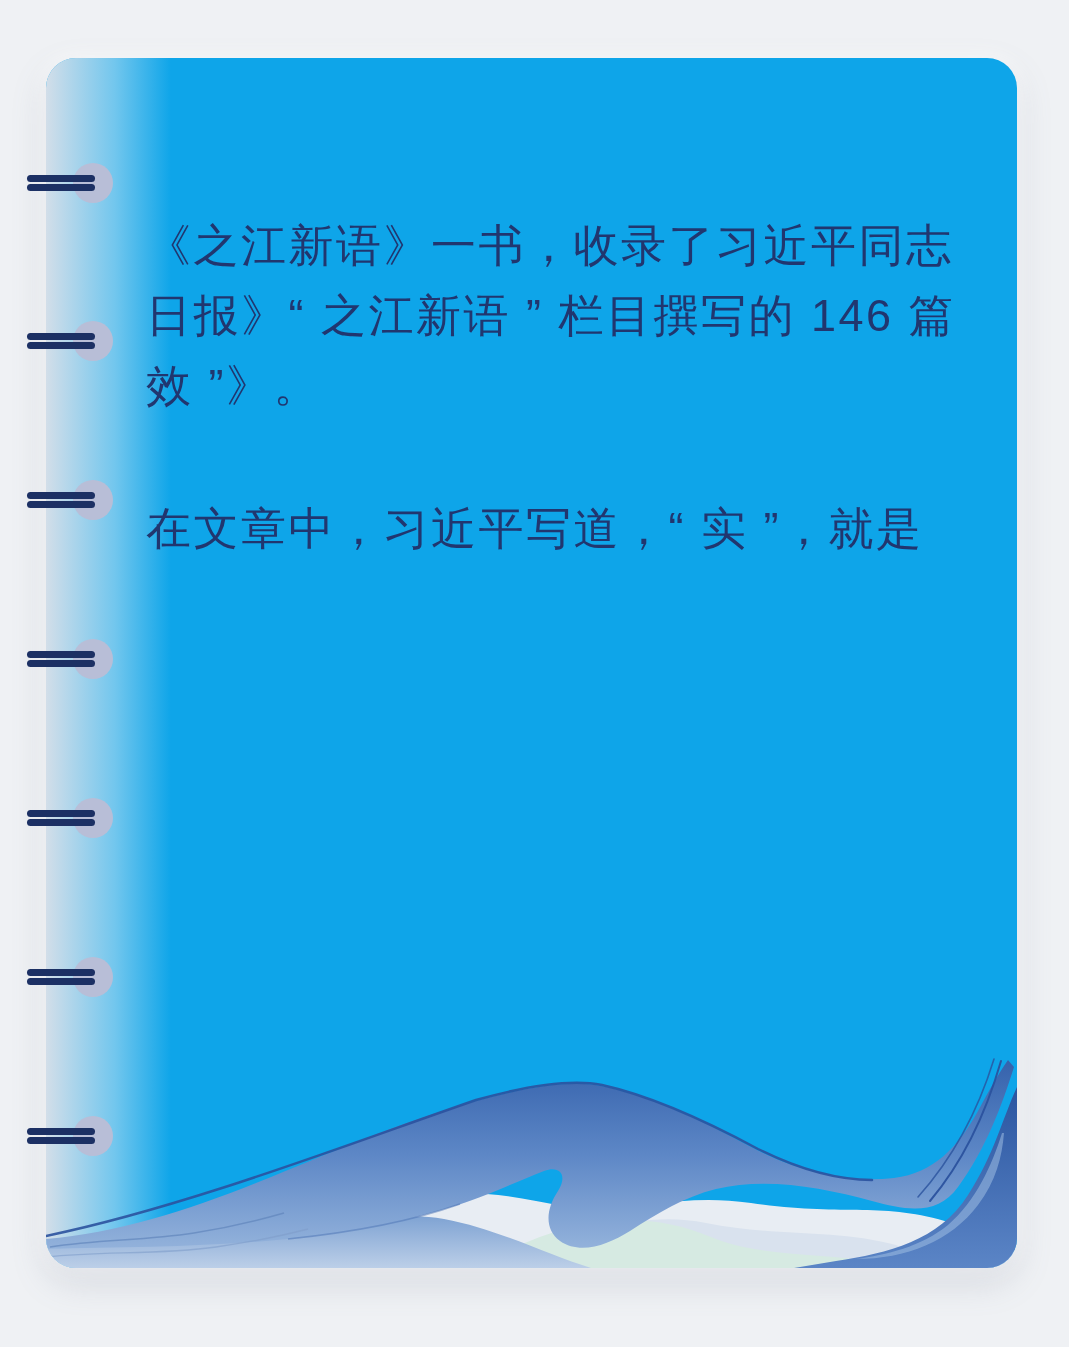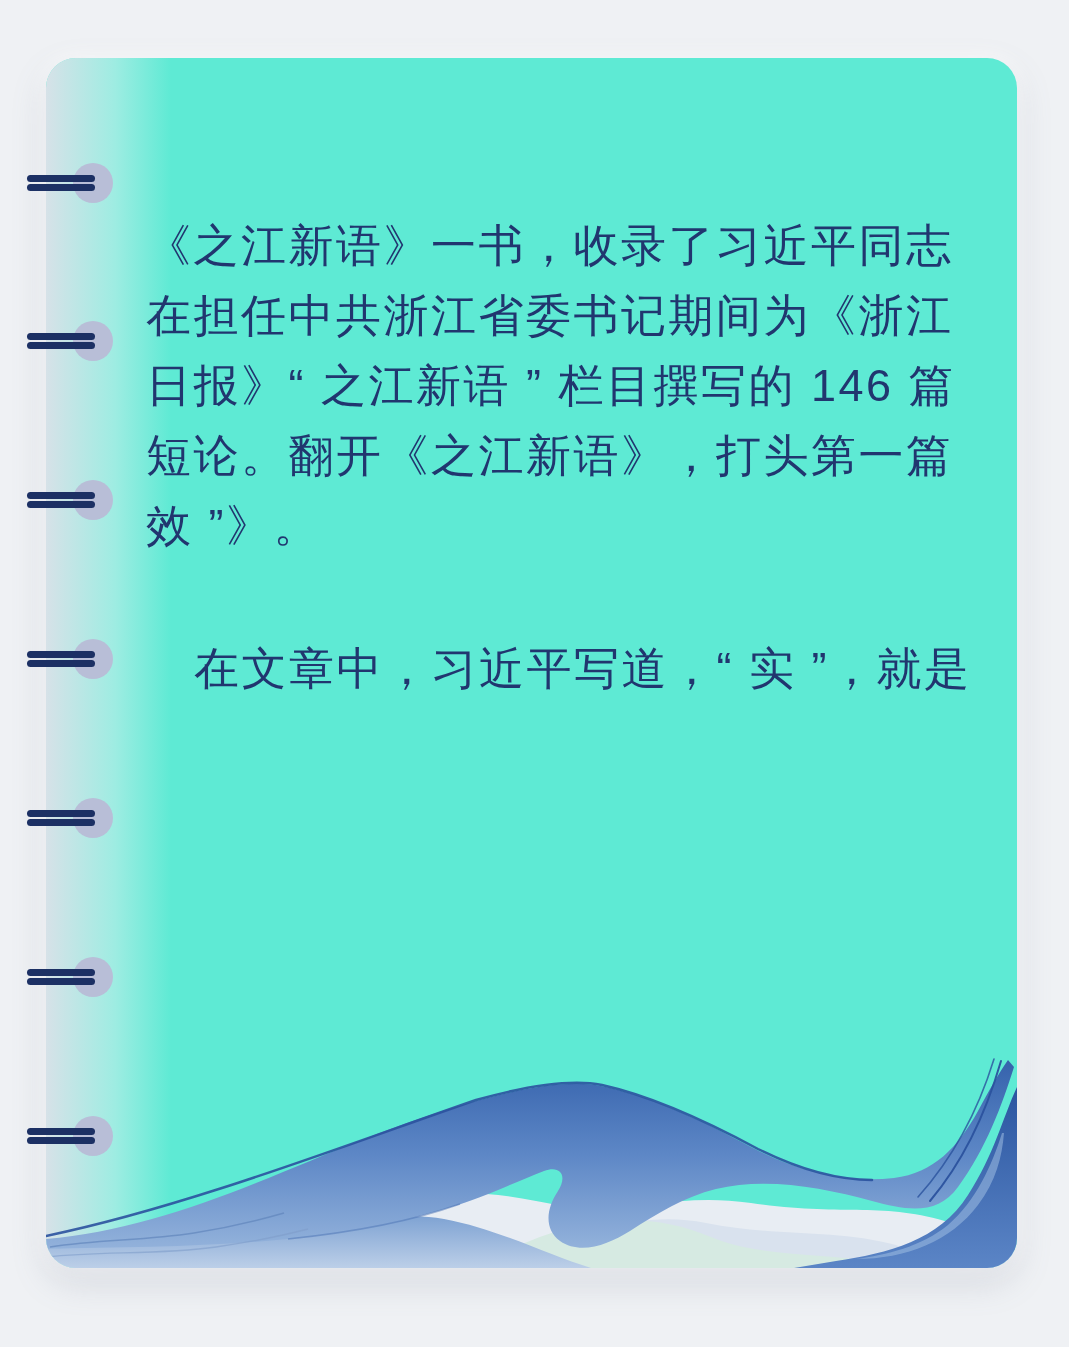--- a/index.html
+++ b/index.html
@@ -13,21 +13,21 @@
     position: relative;
     width: 1069px; height: 1347px;
     background: #eff1f4;
     overflow: hidden;
   }
   
   .card {
     position: absolute;
     left: 46px; top: 58px;
     width: 971px; height: 1210px;
-    background: #5eead4;
+    background: #0ea5e9;
     border-radius: 30px;
     box-shadow: 0 0 20px rgba(255,255,255,0.95), 0 14px 34px rgba(112,122,144,0.22), 0 3px 8px rgba(112,122,144,0.10);
     overflow: hidden;
     z-index: 1;
   }
   .card-left-shade {
     position: absolute;
     left: 0; top: 0; bottom: 0;
     width: 125px;
     background: linear-gradient(to right, rgba(221,225,233,0.95), rgba(236,239,243,0.45) 55%, rgba(255,255,255,0));
@@ -37,21 +37,21 @@
   .text-block {
     position: absolute;
     left: 100px; top: 153px;
     width: 848px;
     color: #21366f;
     font-size: 45px;
     line-height: 70px;
     letter-spacing: 2.5px;
   }
   .para { margin: 0; }
-  .para + .para { margin-top: 73px; margin-left: 48px; }
+  .para + .para { margin-top: 73px; }
   .line { display: block; white-space: nowrap; }
   
   .ring {
     position: absolute;
     left: 27px;
     width: 90px; height: 40px;
     z-index: 3;
   }
   .ring-hole {
     position: absolute;
@@ -142,23 +142,21 @@
 
         <path d="M 4 194 C 54 186 96 188 148 180 C 180 175 210 168 238 160" fill="none" stroke="#5d82ba" stroke-width="1.6" opacity="0.65"></path>
         <path d="M 0 204 C 58 198 112 202 170 194 C 205 189 235 183 262 176" fill="none" stroke="#7f9dca" stroke-width="1.3" opacity="0.6"></path>
         <path d="M 242 186 C 310 179 372 166 414 151" fill="none" stroke="#4a72b3" stroke-width="1.5" opacity="0.5"></path>
       </svg>
     </div>
 
     <div class="text-block">
       <p class="para">
         <span class="line">《之江新语》一书，收录了习近平同志</span>
-        <span class="line">在担任中共浙江省委书记期间为《浙江</span>
         <span class="line">日报》“ 之江新语 ” 栏目撰写的 146 篇</span>
-        <span class="line">短论。翻开《之江新语》，打头第一篇</span>
         <span class="line">效 ”》。</span>
       </p>
       <p class="para">
         <span class="line">在文章中，习近平写道，“ 实 ”，就是</span>
       </p>
     </div>
   </div>
 
   <div class="ring" style="top:163px">
     <span class="ring-hole"></span>

